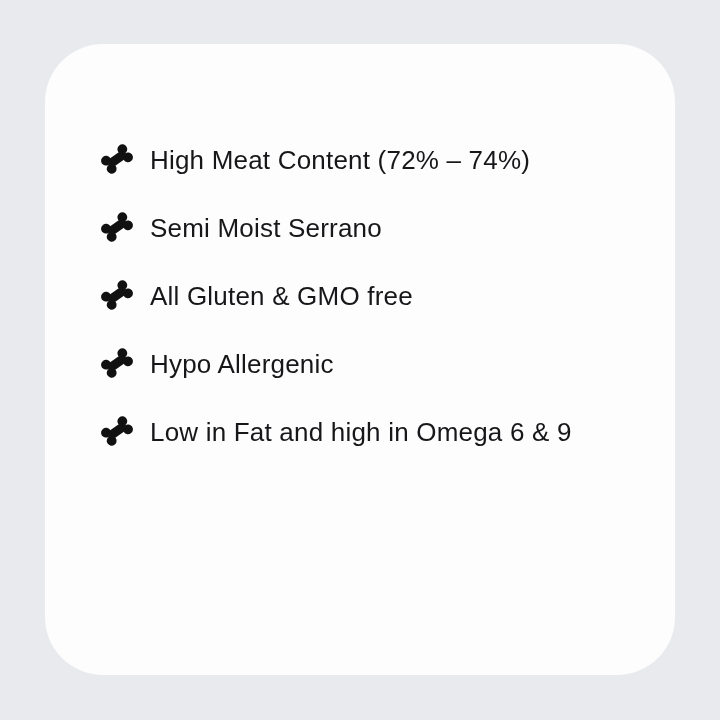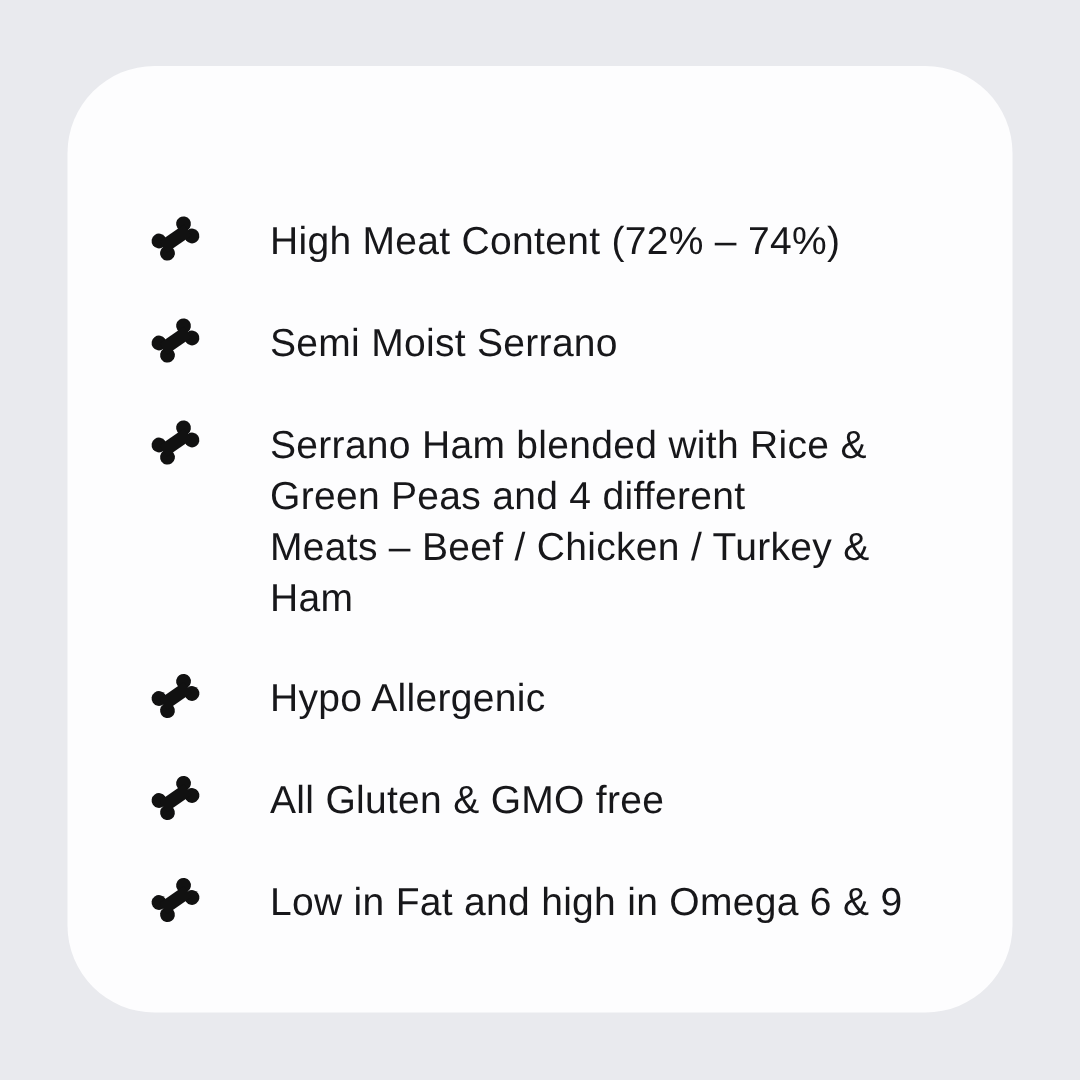--- a/index.html
+++ b/index.html
@@ -51,21 +51,20 @@
     height: 100%;
     display: block;
   }
   .feature-text {
     font-size: 26px;
     line-height: 34px;
     font-weight: 500;
     letter-spacing: 0.2px;
     color: #17171a;
     white-space: pre-line;
-    margin-left: 30px;
   }
 </style>
 </head>
 <body>
 
 <div class="card">
   <ul class="feature-list">
 
     <li class="feature-item">
       <span class="bone">
@@ -90,35 +89,34 @@
             <circle cx="9.5" cy="25.2" r="5.2"></circle>
             <circle cx="30.5" cy="14.8" r="5.2"></circle>
             <circle cx="30.5" cy="25.2" r="5.2"></circle>
             <rect x="9.5" y="15.3" width="21" height="9.4"></rect>
           </g>
         </svg>
       </span>
       <span class="feature-text">Semi Moist Serrano</span>
     </li>
 
+
     <li class="feature-item">
       <span class="bone">
         <svg viewBox="0 0 40 40" xmlns="http://www.w3.org/2000/svg">
           <g transform="rotate(-35 20 20)" fill="#111111">
             <circle cx="9.5" cy="14.8" r="5.2"></circle>
             <circle cx="9.5" cy="25.2" r="5.2"></circle>
             <circle cx="30.5" cy="14.8" r="5.2"></circle>
             <circle cx="30.5" cy="25.2" r="5.2"></circle>
             <rect x="9.5" y="15.3" width="21" height="9.4"></rect>
           </g>
         </svg>
       </span>
-      <span class="feature-text">Serrano Ham blended with Rice &amp;
-Green Peas and 4 different
-Meats – Beef / Chicken / Turkey &amp; Ham</span>
+      <span class="feature-text">All Gluten &amp; GMO free</span>
     </li>
 
     <li class="feature-item">
       <span class="bone">
         <svg viewBox="0 0 40 40" xmlns="http://www.w3.org/2000/svg">
           <g transform="rotate(-35 20 20)" fill="#111111">
             <circle cx="9.5" cy="14.8" r="5.2"></circle>
             <circle cx="9.5" cy="25.2" r="5.2"></circle>
             <circle cx="30.5" cy="14.8" r="5.2"></circle>
             <circle cx="30.5" cy="25.2" r="5.2"></circle>
@@ -134,32 +132,17 @@
         <svg viewBox="0 0 40 40" xmlns="http://www.w3.org/2000/svg">
           <g transform="rotate(-35 20 20)" fill="#111111">
             <circle cx="9.5" cy="14.8" r="5.2"></circle>
             <circle cx="9.5" cy="25.2" r="5.2"></circle>
             <circle cx="30.5" cy="14.8" r="5.2"></circle>
             <circle cx="30.5" cy="25.2" r="5.2"></circle>
             <rect x="9.5" y="15.3" width="21" height="9.4"></rect>
           </g>
         </svg>
       </span>
-      <span class="feature-text">All Gluten &amp; GMO free</span>
-    </li>
-
-    <li class="feature-item">
-      <span class="bone">
-        <svg viewBox="0 0 40 40" xmlns="http://www.w3.org/2000/svg">
-          <g transform="rotate(-35 20 20)" fill="#111111">
-            <circle cx="9.5" cy="14.8" r="5.2"></circle>
-            <circle cx="9.5" cy="25.2" r="5.2"></circle>
-            <circle cx="30.5" cy="14.8" r="5.2"></circle>
-            <circle cx="30.5" cy="25.2" r="5.2"></circle>
-            <rect x="9.5" y="15.3" width="21" height="9.4"></rect>
-          </g>
-        </svg>
-      </span>
       <span class="feature-text">Low in Fat and high in Omega 6 &amp; 9</span>
     </li>
 
   </ul>
 </div>
 
 </body></html>

